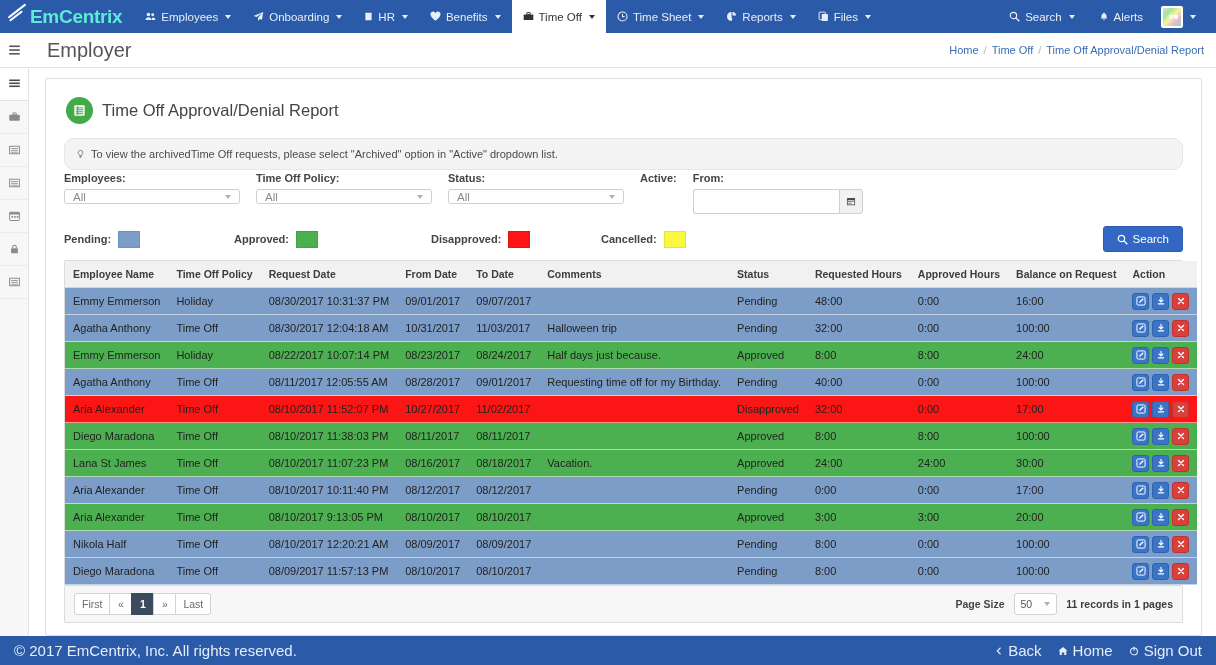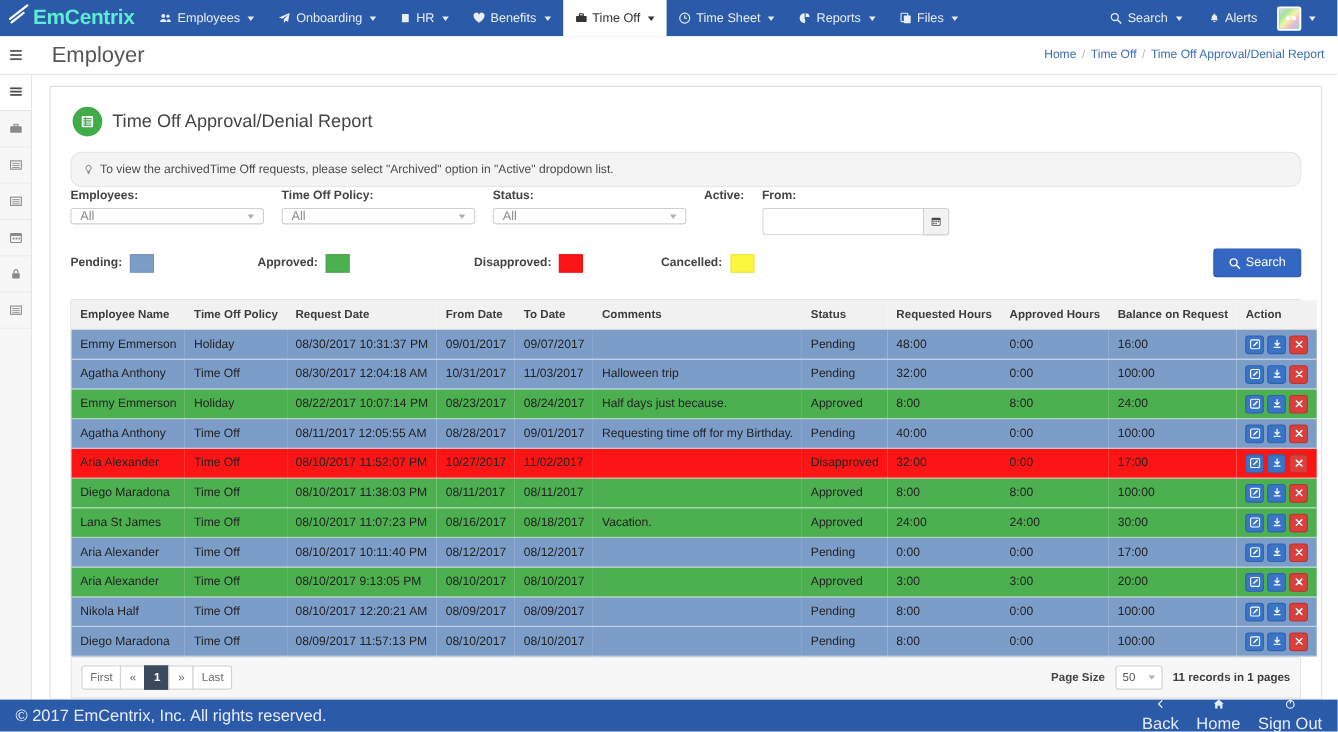--- a/index.html
+++ b/index.html
@@ -129,21 +129,21 @@
   .legend-row { display:flex; align-items:center; margin:12px 0 6px 0; position:relative; }
   .legend-item { display:flex; align-items:center; gap:7px; font-size:11px; font-weight:bold; color:#444; }
   .swatch { width:22px; height:17px; display:inline-block; border:1px solid rgba(0,0,0,.08); }
   .btn-search {
     margin-left:auto; background:#3467c4; color:#fff; border:1px solid #2d5aad;
     border-radius:3px; padding:6px 13px; font-size:11.5px; display:flex; align-items:center; gap:5px;
     cursor:pointer;
   }
 
   
-  .table-wrap { border:1px solid #dcdcdc; border-radius:2px; margin-top:20px; }
+  .table-wrap { border:1px solid #dcdcdc; border-radius:2px; margin-top:8px; }
   table.grid { width:100%; border-collapse:collapse; font-size:11px; }
   table.grid thead th {
     background:#f1f1f1; text-align:left; font-weight:bold; color:#3d3d3d;
     padding:7px 8px; border-bottom:1px solid #d6d6d6; font-size:10.5px;
     white-space:nowrap;
   }
   table.grid tbody td {
     padding:7px 8px; color:#222; border-bottom:1px solid rgba(255,255,255,.55);
     white-space:nowrap; vertical-align:middle;
   }
@@ -187,21 +187,21 @@
     border-top:4px solid #b0b0b0;
   }
   .records { font-weight:bold; color:#3d3d3d; }
 
   
   .footer {
     height:29px; background:#2b5aa8; color:#e5edf8; display:flex; align-items:center;
     padding:0 14px; font-size:15px; position:absolute; bottom:0; left:0; right:0;
   }
   .footer-links { margin-left:auto; display:flex; gap:16px; }
-  .footer-links span { display:flex; align-items:center; gap:5px; cursor:pointer;flex-direction:column; }
+  .footer-links span { display:flex; align-items:center; gap:5px; cursor:pointer; }
 </style>
 </head>
 <body>
 
 <div class="navbar">
   <div class="brand">
     <span class="brand-mark"></span>
     <span>EmCentrix</span>
   </div>
   <div class="navitems" id="navitems">

